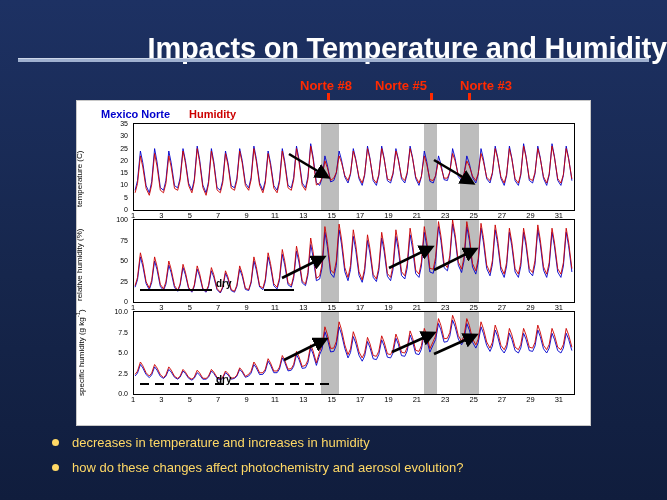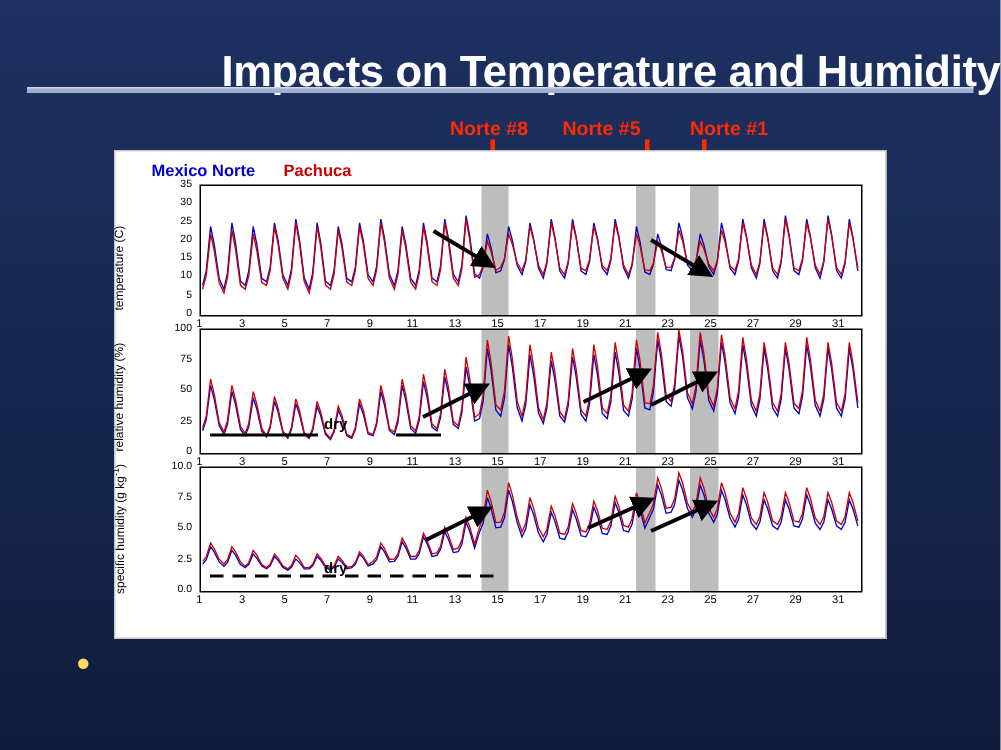--- a/index.html
+++ b/index.html
@@ -192,39 +192,39 @@
 </head>
 <body>
 
 <div id="slide">
 
   <div id="title">Impacts on Temperature and Humidity</div>
   <div id="title-rule"></div>
 
   <div class="norte-label" style="left:300px; top:78px;">Norte #8</div>
   <div class="norte-label" style="left:375px; top:78px;">Norte #5</div>
-  <div class="norte-label" style="left:460px; top:78px;">Norte #1</div>
+  <div class="norte-label" style="left:460px; top:78px;">Norte #3</div>
 
   <div class="norte-arrow" style="left:322px; top:93px;">
     <div class="shaft"></div>
       <div class="head"></div>
   </div>
   <div class="norte-arrow" style="left:425px; top:93px;">
     <div class="shaft"></div>
       <div class="head"></div>
   </div>
   <div class="norte-arrow" style="left:463px; top:93px;">
     <div class="shaft"></div>
       <div class="head"></div>
   </div>
 
   <div id="figure">
 
     <div class="legend" id="legend-mexico">Mexico Norte</div>
-    <div class="legend" id="legend-pachuca">Pachuca</div>
+    <div class="legend" id="legend-pachuca">Humidity</div>
 
     <div class="ylab" id="ylab-temp">temperature (C)</div>
     <div class="ylab" id="ylab-rh">relative humidity (%)</div>
     <div class="ylab" id="ylab-q">specific humidity (g kg<sup style="font-size:6px;">-1</sup>)</div>
 
     <div class="ytick-wrap" style="top:22px; height:86px;">
       <div class="ytick" style="top:86px;">0</div>
       <div class="ytick" style="top:73.7px;">5</div>
       <div class="ytick" style="top:61.4px;">10</div>
       <div class="ytick" style="top:49.1px;">15</div>
@@ -377,15 +377,20 @@
         <div class="xtick" style="left: 369.032px;">27</div>
         <div class="xtick" style="left: 397.419px;">29</div>
         <div class="xtick" style="left: 425.806px;">31</div>
       </div>
 
   </div>
 
   <div id="bullets">
     <div class="bullet">
       <span class="dot"></span>
+      <span>decreases in temperature and increases in humidity</span>
+    </div>
+    <div class="bullet">
+      <span class="dot"></span>
+      <span>how do these changes affect photochemistry and aerosol evolution?</span>
     </div>
   </div>
 </div>
 
 </body></html>

